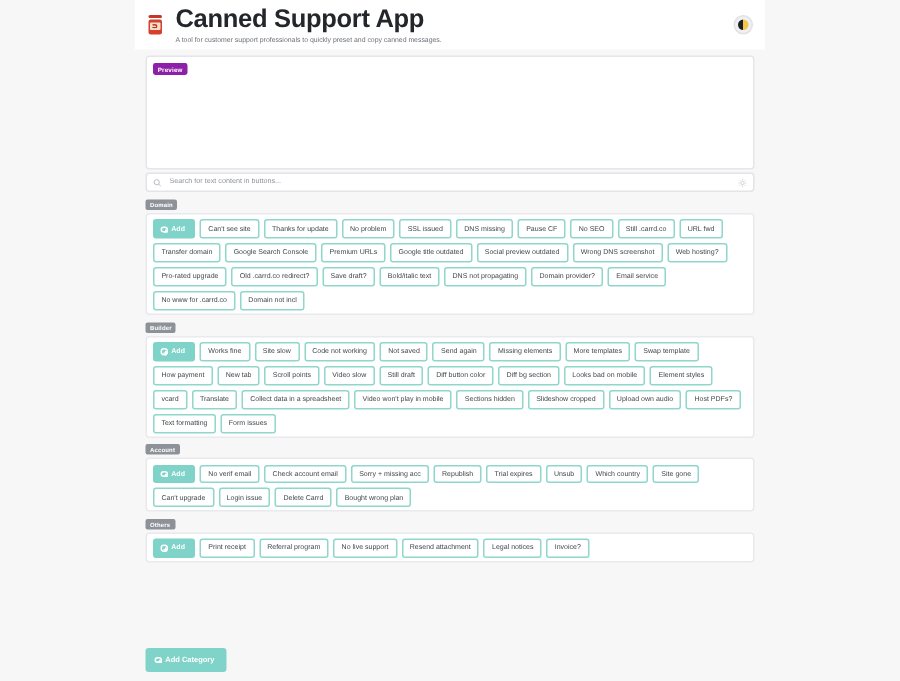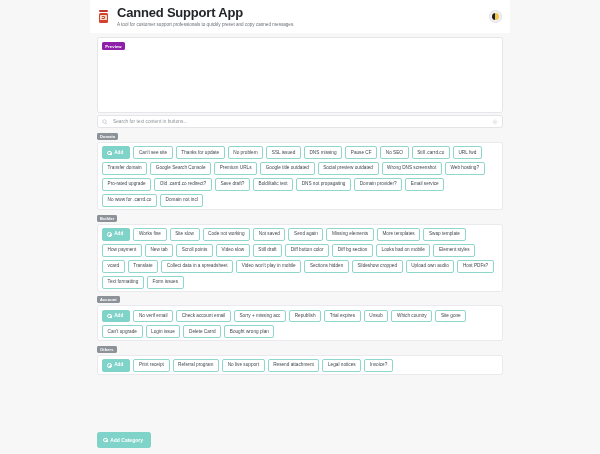--- a/index.html
+++ b/index.html
@@ -36,21 +36,21 @@
     position: absolute; left: 3.2px; top: 6.5px; width: 6.6px; height: 4.5px;
     background: #f3dfc8; border-radius: 0.6px;
   }
   .logo .jar-swirl {
     position: absolute; left: 4.3px; top: 7.3px; width: 4px; height: 3px;
     border: 0.8px solid #b5372a; border-radius: 50%;
     border-left-color: transparent;
   }
   .titles { display: flex; flex-direction: column; justify-content: center; }
   .app-title {
-    font-size: 13px; font-weight: bold; letter-spacing: -0.2px;
+    font-size: 17px; font-weight: bold; letter-spacing: -0.2px;
     color: #23262a; line-height: 1.1;
   }
   .app-subtitle {
     font-size: 4.6px; color: #6b7076; margin-top: 2.2px; line-height: 1.1;
   }
   .theme-toggle {
     margin-left: auto; width: 13px; height: 13px; border-radius: 50%;
     background: #f0f0f2; border: 0.5px solid #e2e2e6;
     display: flex; align-items: center; justify-content: center;
     cursor: pointer;

